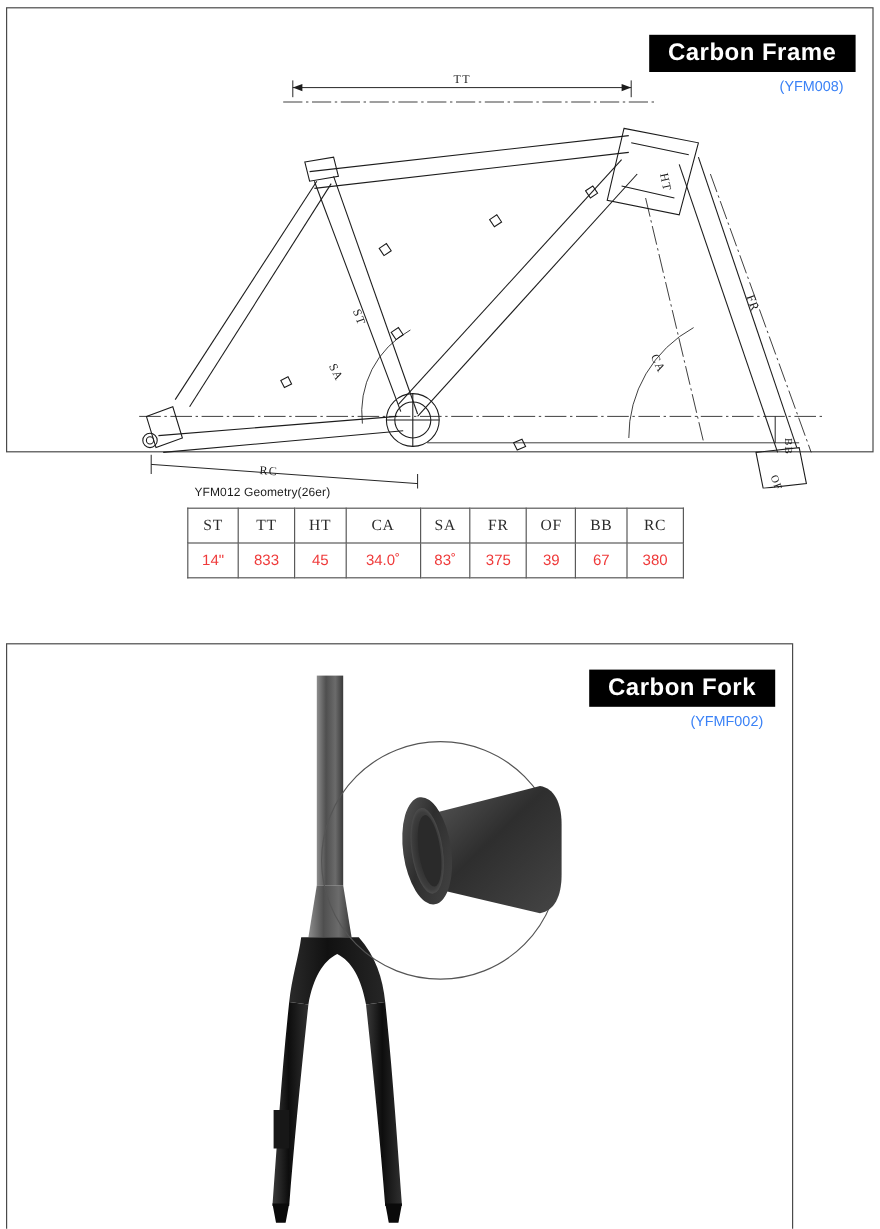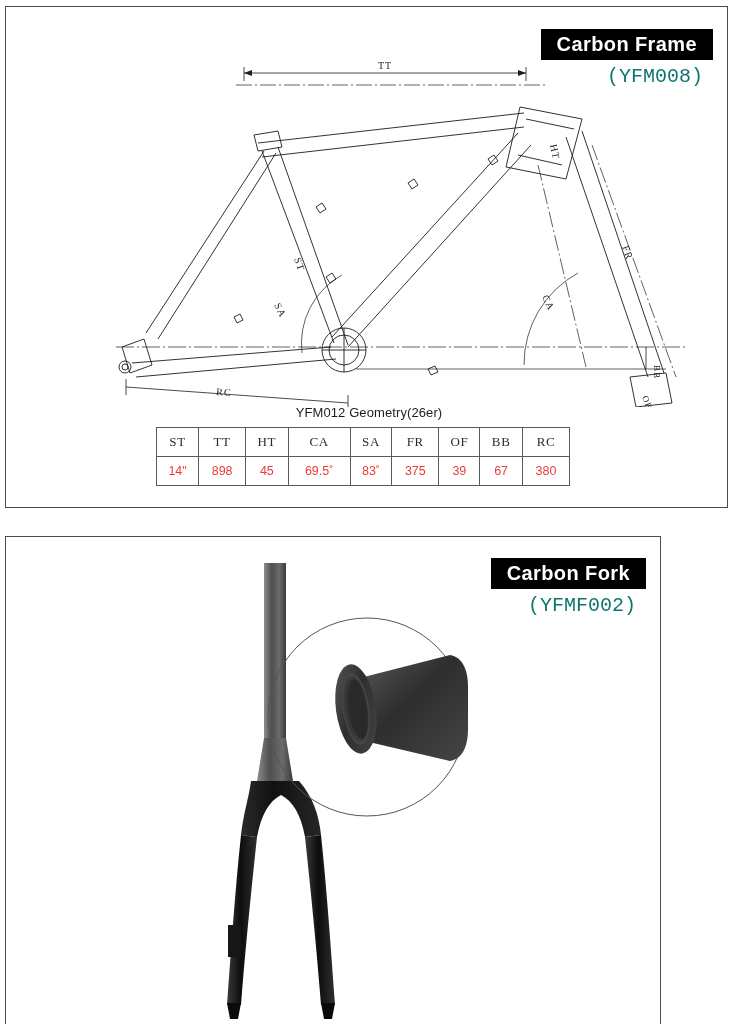--- a/index.html
+++ b/index.html
@@ -2,33 +2,33 @@
 <html><head>
 <meta charset="utf-8">
 <style>
   html,body{margin:0;padding:0;background:#ffffff;}
   body{width:733px;height:1024px;font-family:"Liberation Sans",sans-serif;position:relative;overflow:hidden;}
 
   .sheet{position:absolute;inset:0;width:733px;height:1024px;}
 
   
   .panel{position:absolute;border:1px solid #4a4a4a;background:#fff;box-sizing:border-box;}
-  #panel-frame{left:5px;top:6px;width:723px;height:502px;}
+  #panel-frame{left:5px;top:6px;width:723px;height:371px;}
   #panel-fork{left:5px;top:516px;width:656px;height:502px;margin-top:20px;}
 
   
   .badge-wrap{position:absolute;text-align:right;}
   .badge{display:inline-block;background:#000;color:#fff;font-weight:bold;font-size:20px;
          letter-spacing:.4px;padding:5px 16px 6px 16px;line-height:1;}
-  .badge-code{display:block;color:#0f766e;font-size:20px;margin-top:5px;padding-right:10px;
-              font-family:Liberation Mono, monospace;}
+  .badge-code{display:block;color:#3b82f6;font-size:12px;margin-top:5px;padding-right:10px;
+              font-family:Liberation Sans, sans-serif;}
 
   
   #geom-block{position:absolute;left:150px;top:398px;width:420px;}
-  #geom-title{font-size:13px;color:#1c1c1c;margin:0 0 7px 6px;letter-spacing:.1px;text-align:center;}
+  #geom-title{font-size:10px;color:#1c1c1c;margin:0 0 7px 6px;letter-spacing:.1px;}
   table.geom{border-collapse:collapse;width:414px;}
   table.geom td{border:1px solid #5a5a5a;text-align:center;font-family:"Liberation Serif",serif;
                 height:26px;font-size:13px;color:#2b2b2b;letter-spacing:.6px;}
   table.geom tr.vals td{color:#ef3a3a;font-family:"Liberation Sans",sans-serif;font-size:12.5px;letter-spacing:0;}
 
   svg{display:block;}
   .lbl{font-family:"Liberation Serif",serif;fill:#1c1c1c;}
 </style>
 </head>
 <body>
@@ -129,23 +129,23 @@
           <td>HT</td>
           <td>CA</td>
           <td>SA</td>
           <td>FR</td>
           <td>OF</td>
           <td>BB</td>
           <td>RC</td>
         </tr>
         <tr class="vals">
           <td>14"</td>
-          <td>898</td>
+          <td>833</td>
           <td>45</td>
-          <td>69.5˚</td>
+          <td>34.0˚</td>
           <td>83˚</td>
           <td>375</td>
           <td>39</td>
           <td>67</td>
           <td>380</td>
         </tr>
       </tbody>
         </table>
     </div>
   </div>

